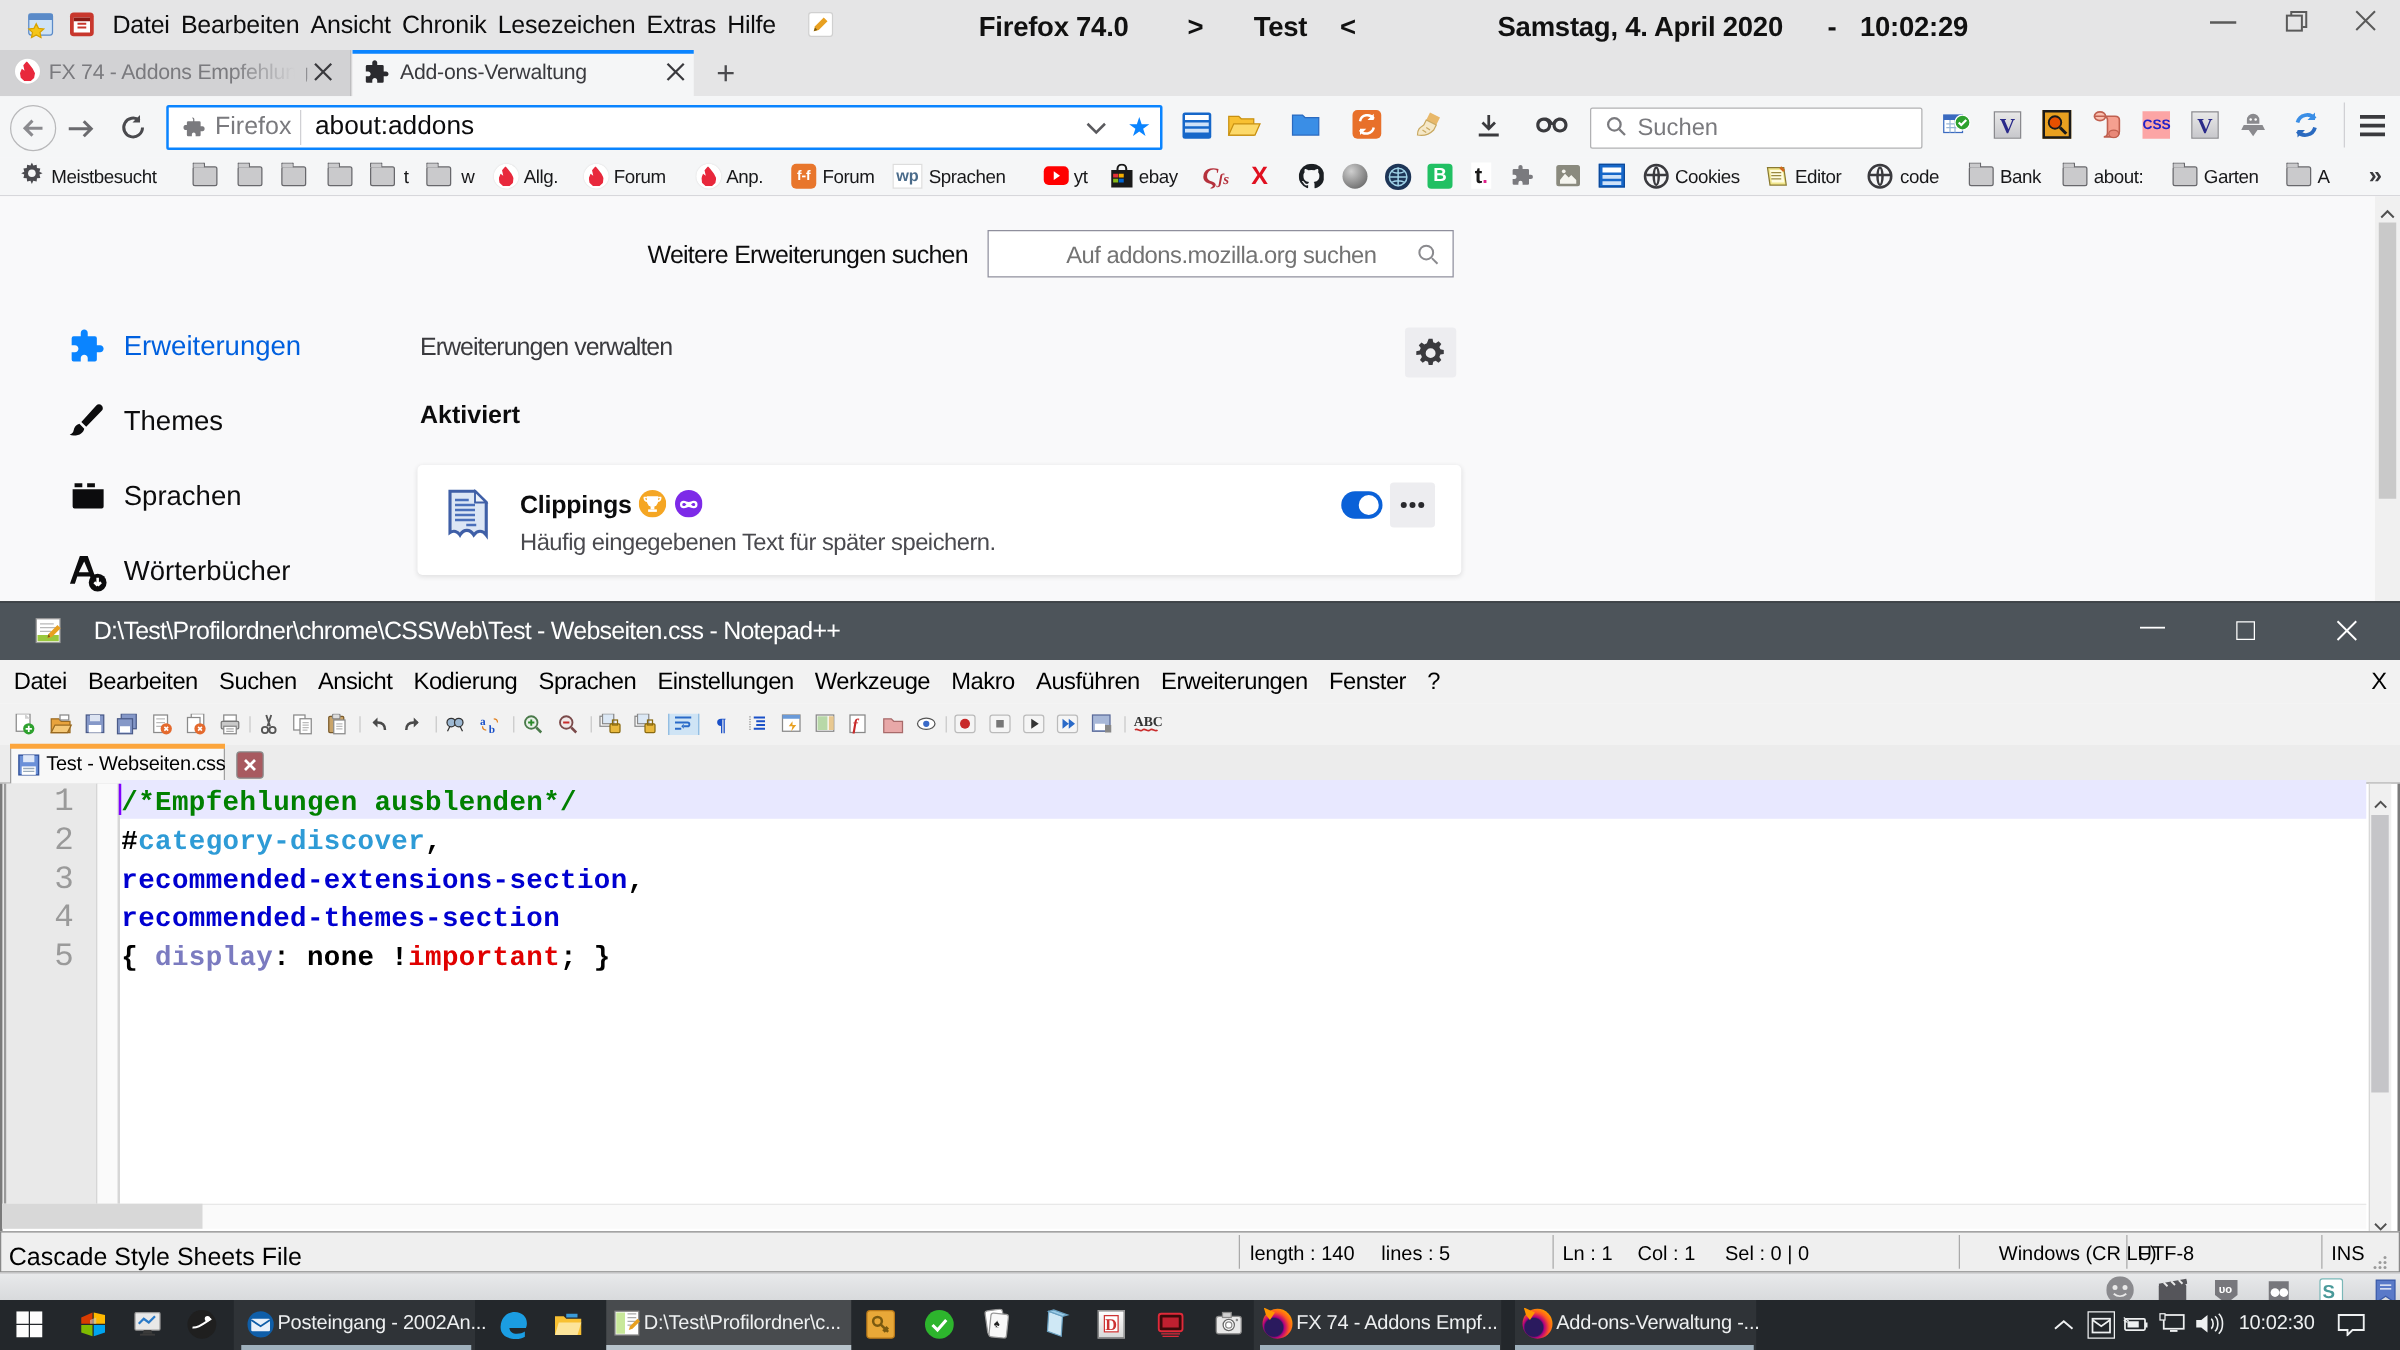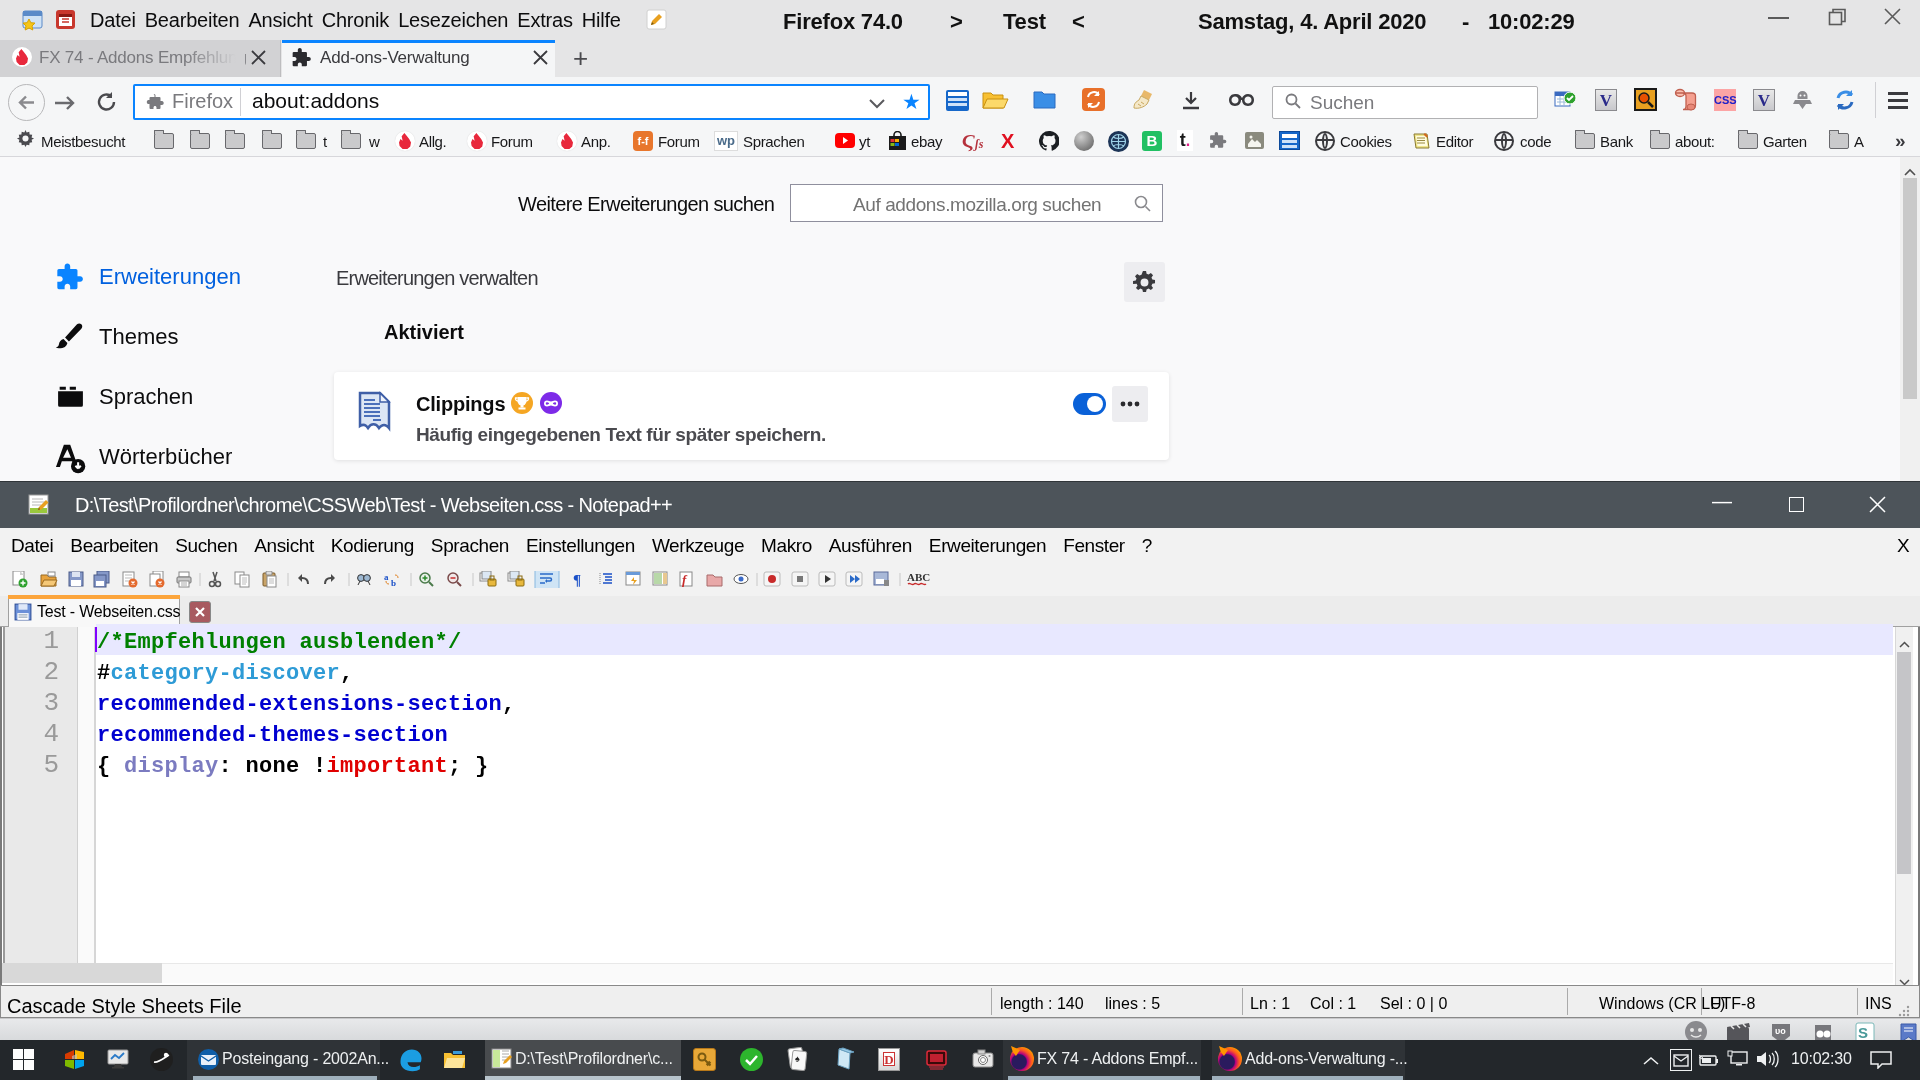--- a/index.html
+++ b/index.html
@@ -319,42 +319,42 @@
       <circle cx="16.5" cy="16.5" r="4.5" fill="#0c0c0d"></circle>
       <path stroke="#fff" stroke-width="1.3" fill="none" d="M16.5 14v4m0 0l-1.7-1.7M16.5 18l1.7-1.7"></path>
     </svg></div>
 <div class="abs" style="left:99px; top:444px; font-size:22px; color:#0c0c0d;">Wörterbücher</div>
 
 <div class="abs" style="left:336px; top:267px; font-size:20px; font-weight:300; color:#3a3a3e; letter-spacing:-0.8px;">Erweiterungen verwalten</div>
 <div class="abs" style="left:1124px; top:262px; width:41px; height:40px; background:#ededf0; border-radius:3px;"></div>
 <div class="abs" style="left:1132px; top:270px; width:25px; height:25px;"><svg width="25" height="25" viewBox="0 0 24 24">
       <path fill="#3a3a3e" d="M10.5 1h3l.5 2.6 1.9.8 2.2-1.5 2.1 2.1-1.5 2.2.8 1.9 2.6.5v3l-2.6.5-.8 1.9 1.5 2.2-2.1 2.1-2.2-1.5-1.9.8-.5 2.6h-3l-.5-2.6-1.9-.8-2.2 1.5-2.1-2.1 1.5-2.2-.8-1.9L1 13.5v-3l2.6-.5.8-1.9L2.9 5.9 5 3.8l2.2 1.5 1.9-.8zM12 8.2A3.8 3.8 0 1 0 12 15.8 3.8 3.8 0 0 0 12 8.2z"></path>
     </svg></div>
-<div class="abs" style="left:336px; top:321px; font-size:20px; font-weight:bold; color:#0c0c0d;margin-left:48px;">Aktiviert</div>
+<div class="abs" style="left:336px; top:321px; font-size:20px; font-weight:bold; color:#0c0c0d;">Aktiviert</div>
 <div class="abs" style="left:334px; top:372px; width:835px; height:88px; background:#fff; border-radius:4px; box-shadow:0 1px 4px rgba(12,12,13,0.1);"></div>
 <div class="abs" style="left:358px; top:391px; width:33px; height:41px;"><svg width="33" height="41" viewBox="0 0 33 41">
       <path fill="#dce6f5" stroke="#3f5fa7" stroke-width="2.5" d="M2 2h20l9 9v26c-3-4-7-4-10 0-3-5-8-5-11 0-2-3-5-4-8-2V2z"></path>
       <path fill="#eef3fb" stroke="#3f5fa7" stroke-width="1.5" d="M22 2v9h9z"></path>
       <g stroke="#4a6fba" stroke-width="2">
         <path d="M6 9h11M6 13h16M6 17h16M6 21h16M6 25h16M15 29h8"></path>
       </g>
     </svg></div>
 <div class="abs" style="left:416px; top:393px; font-size:20px; font-weight:bold; color:#0c0c0d; letter-spacing:-0.2px;">Clippings</div>
 <div class="abs" style="left:511px; top:392px; width:22px; height:22px;"><svg width="22" height="22" viewBox="0 0 22 22">
       <circle cx="11" cy="11" r="11" fill="#f5a623"></circle>
       <path fill="#fff" d="M6.5 5h9v4a4.5 4.5 0 0 1-9 0z"></path>
       <path fill="none" stroke="#fff" stroke-width="1.3" d="M6.5 6H4.5a2.5 2.5 0 0 0 2.5 3M15.5 6h2a2.5 2.5 0 0 1-2.5 3"></path>
       <rect x="9.5" y="13" width="3" height="2.5" fill="#fff"></rect>
       <rect x="7.5" y="15.5" width="7" height="2" fill="#fff"></rect>
     </svg></div>
 <div class="abs" style="left:540px; top:392px; width:22px; height:22px;"><svg width="22" height="22" viewBox="0 0 22 22">
       <circle cx="11" cy="11" r="11" fill="#7d2ae8"></circle>
       <path fill="#fff" d="M7 8.5c1.7 0 2.6 1 4 1s2.3-1 4-1a3 3 0 0 1 0 6c-1.7 0-2.6-1-4-1s-2.3 1-4 1a3 3 0 0 1 0-6zm0 1.8a1.2 1.2 0 1 0 0 2.4c.9 0 1.6-.5 2.2-1.2-.6-.7-1.3-1.2-2.2-1.2zm8 0c-.9 0-1.6.5-2.2 1.2.6.7 1.3 1.2 2.2 1.2a1.2 1.2 0 1 0 0-2.4z"></path>
     </svg></div>
-<div class="abs" style="left:416px; top:424px; font-size:19px; color:#4a4a4f; letter-spacing:-0.4px;font-weight:bold;">Häufig eingegebenen Text für später speichern.</div>
+<div class="abs" style="left:416px; top:424px; font-size:19px; color:#4a4a4f; letter-spacing:-0.4px;">Häufig eingegebenen Text für später speichern.</div>
 <div class="abs" style="left:1073px; top:393px; width:33px; height:22px; background:#0a61d8; border-radius:11px;">
     <div style="position:absolute; right:3px; top:3px; width:16px; height:16px; background:#fff; border-radius:50%;"></div>
   </div>
 <div class="abs" style="left:1112px; top:386px; width:36px; height:36px; background:#ededf0; border-radius:3px;"><svg width="36" height="36" viewBox="0 0 36 36">
       <g fill="#2a2a2e">
         <circle cx="11" cy="18" r="2.4"></circle>
         <circle cx="18" cy="18" r="2.4"></circle>
         <circle cx="25" cy="18" r="2.4"></circle>
       </g>
     </svg></div>

